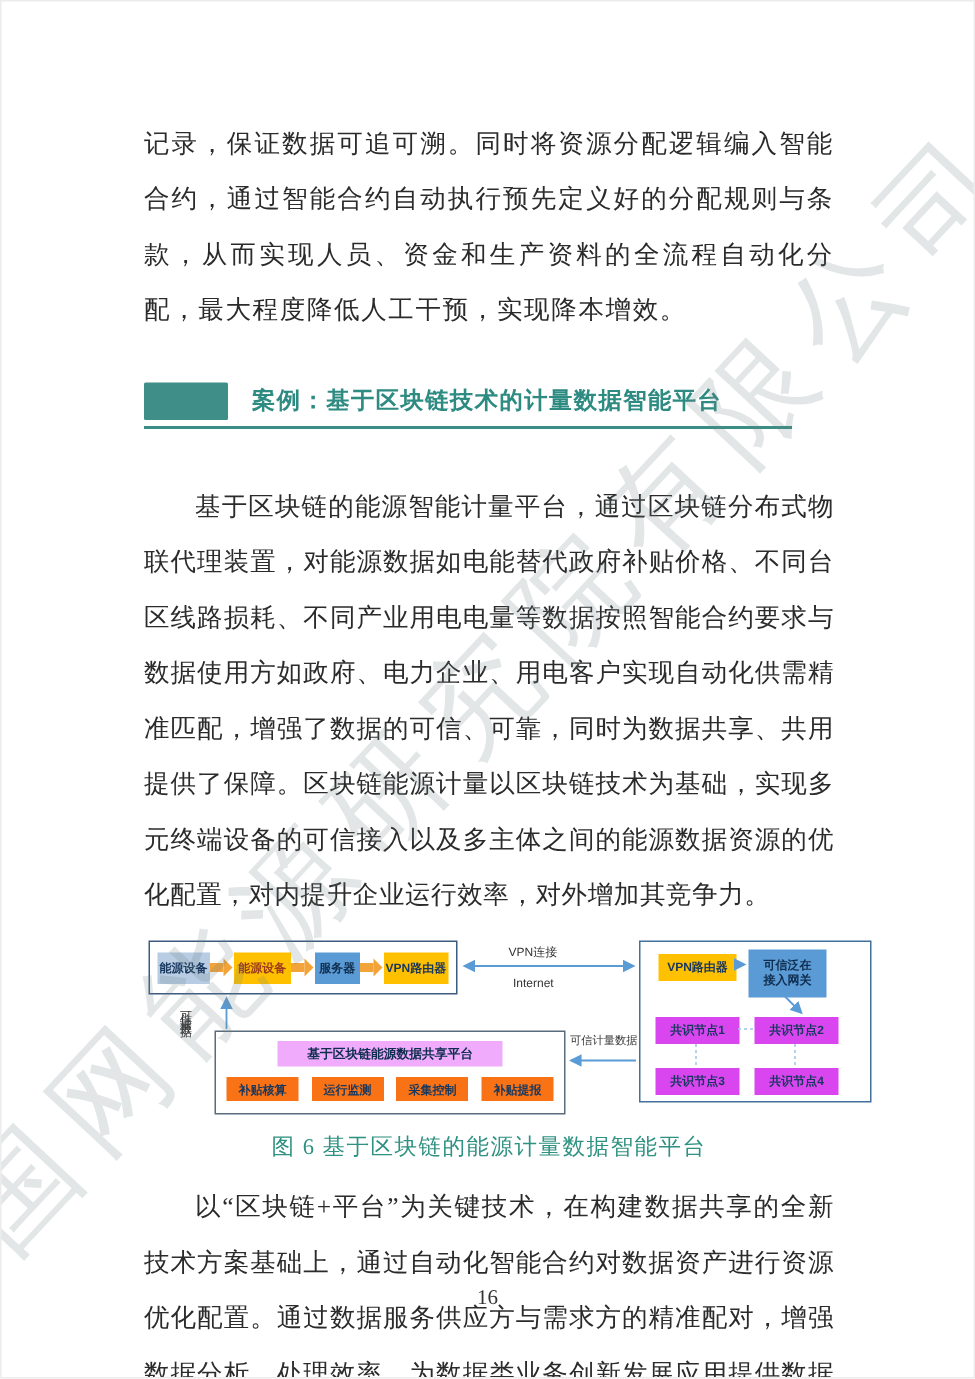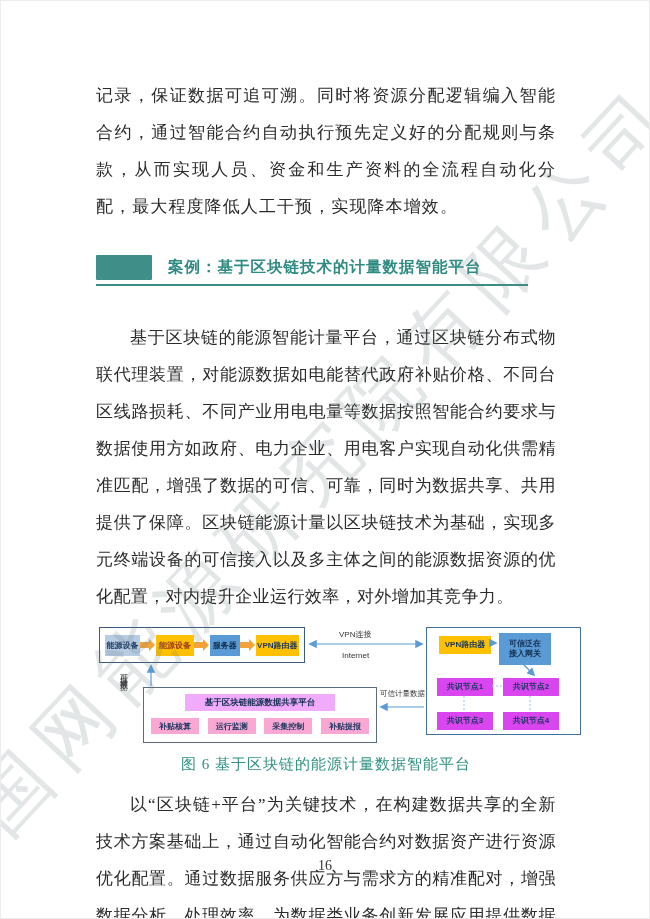--- a/index.html
+++ b/index.html
@@ -55,21 +55,21 @@
   .fat-arrow { position:relative; width:9px; height:6px; background:#f2a33a; margin-right:7px; flex:0 0 auto; }
   .fat-arrow::after {
     content:""; position:absolute; left:9px; top:-3px; width:0; height:0;
     border-left:6px solid #f2a33a; border-top:6px solid transparent; border-bottom:6px solid transparent;
   }
   .rightbox { left:330px; top:4px; width:155px; height:108px; border:1px solid #41719c; }
   .platformbox { left:47px; top:64px; width:234px; height:56px; border:1px solid #5a6b7e; }
   .platform-title { margin:6px auto 0; width:150px; height:17px; background:#f0abfc; color:#0f2d4e;
                     display:flex; align-items:center; justify-content:center; font-size:8.5px; font-weight:bold; }
   .modules { display:flex; justify-content:space-between; padding:0 7px; margin-top:7px; }
-  .module { width:48px; height:16px; background:#f9a8d4; color:#17375e;
+  .module { width:48px; height:16px; background:#f97316; color:#17375e;
             display:flex; align-items:center; justify-content:center; font-size:8px; font-weight:bold; }
   .fig-label { position:absolute; font-size:8px; color:#333; font-weight:normal; }
   .v-label { position:absolute; left:21px; top:44px; font-size:8px; color:#333;
              writing-mode:vertical-lr; text-orientation:upright; letter-spacing:2px; height:82px; }
   .connectors { position:absolute; left:0; top:0; width:490px; height:124px; }
 
   .figure-caption {
     margin-top:8px; text-align:center; font-size:15px; color:#2f9181;
     letter-spacing:1px; font-weight:500;
   }

